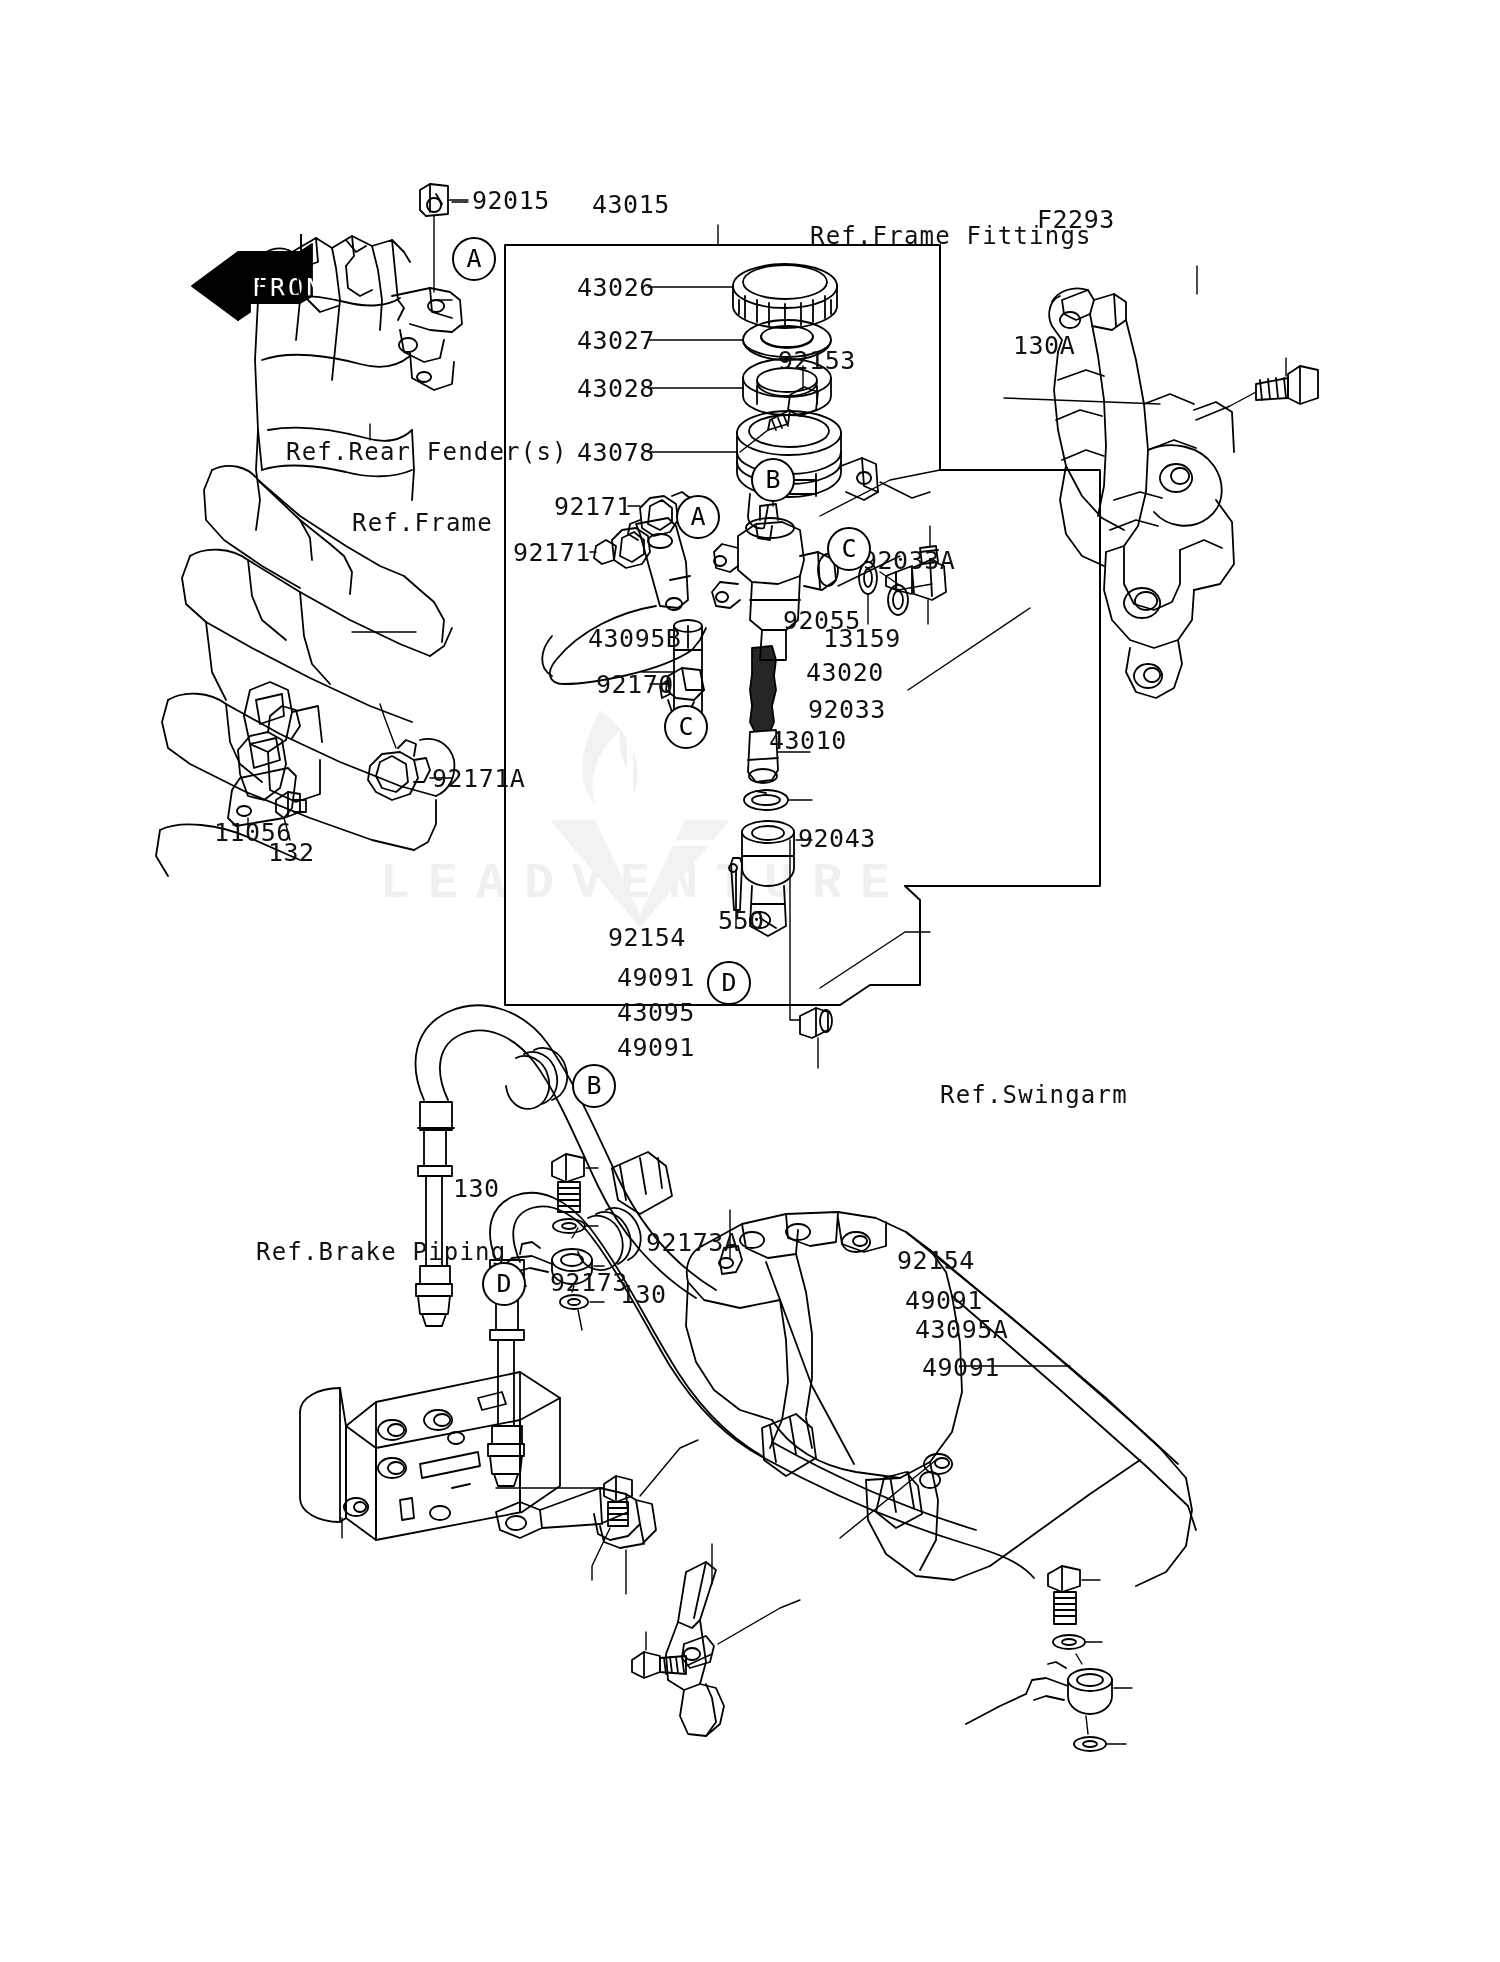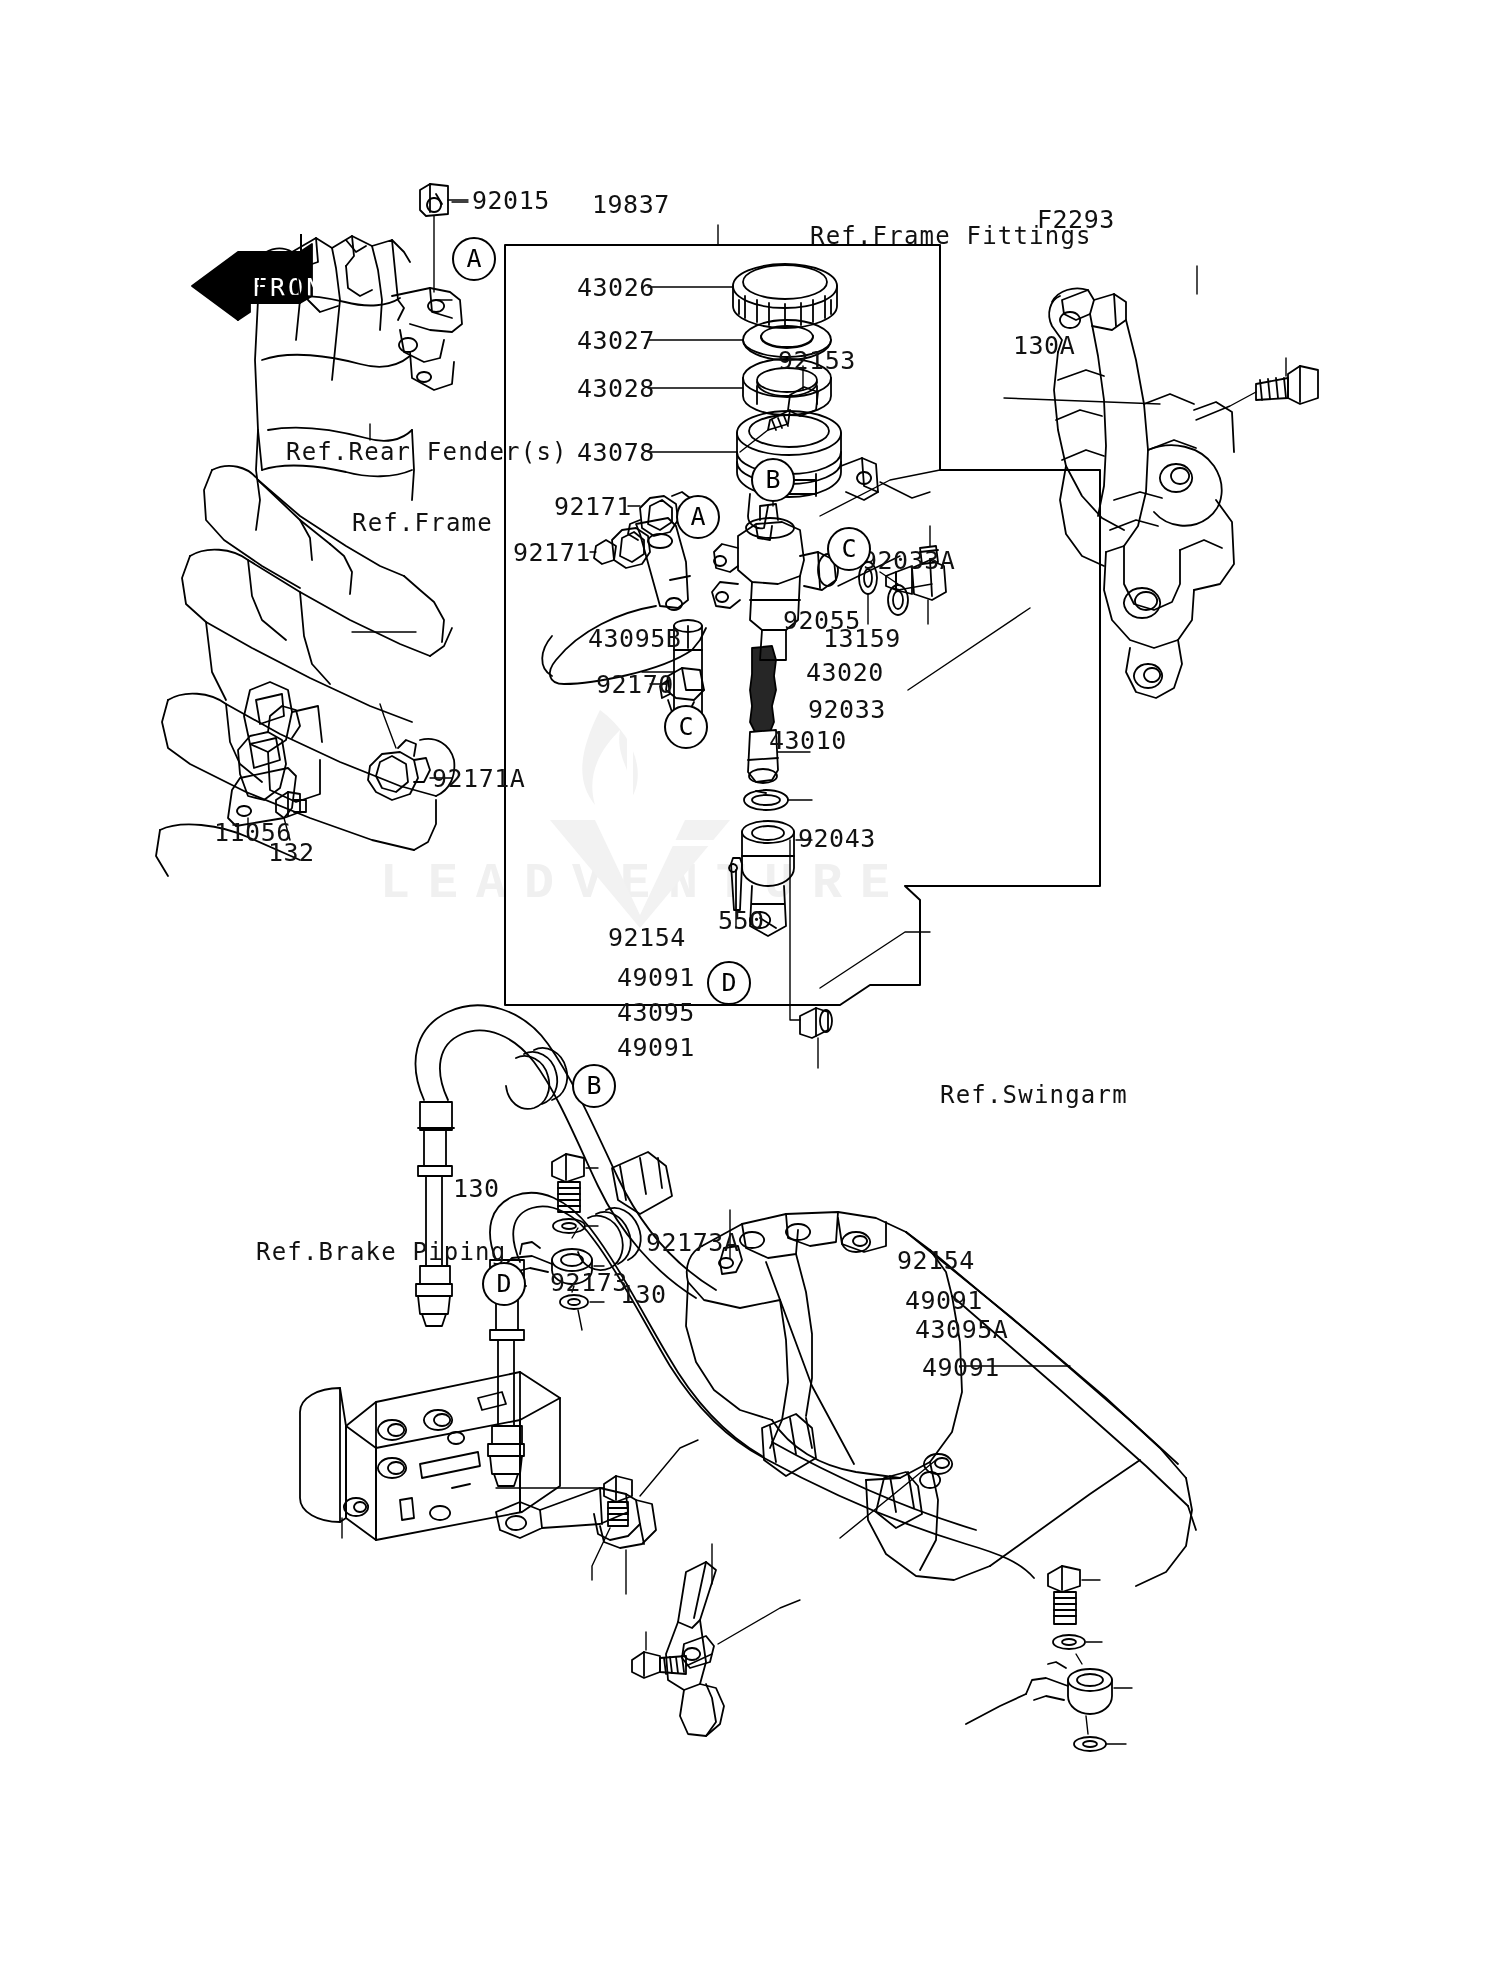--- a/index.html
+++ b/index.html
@@ -648,21 +648,21 @@
       <path d="M1026 1694 L1000 1706 L966 1724" stroke-width="1.8"></path>
       <path d="M764 1458 C830 1494 900 1524 966 1544 C1000 1554 1020 1562 1034 1578" stroke-width="1.8"></path>
       <path d="M772 1442 C840 1480 910 1510 976 1530" stroke-width="1.8"></path>
       <path d="M884 1478 L906 1472 L918 1486 L922 1514 L896 1528 L876 1512 Z"></path>
       <path d="M890 1476 L896 1512 M908 1472 L914 1508"></path>
 
     </g>
   </svg>
 
   <div class="lbl" style="left:472px; top:188px;">92015</div>
-  <div class="lbl" style="left:592px; top:192px;">19837</div>
+  <div class="lbl" style="left:592px; top:192px;">43015</div>
   <div class="lbl" style="left:577px; top:275px;">43026</div>
   <div class="lbl" style="left:577px; top:328px;text-align:right;">43027</div>
   <div class="lbl" style="left:577px; top:376px;">43028</div>
   <div class="lbl" style="left:577px; top:440px;">43078</div>
   <div class="lbl" style="left:778px; top:348px;">92153</div>
   <div class="lbl" style="left:1013px; top:333px;">130A</div>
   <div class="lbl" style="left:554px; top:494px;">92171</div>
   <div class="lbl" style="left:513px; top:540px;">92171</div>
   <div class="lbl" style="left:862px; top:548px;">92033A</div>
   <div class="lbl" style="left:783px; top:608px;">92055</div>

